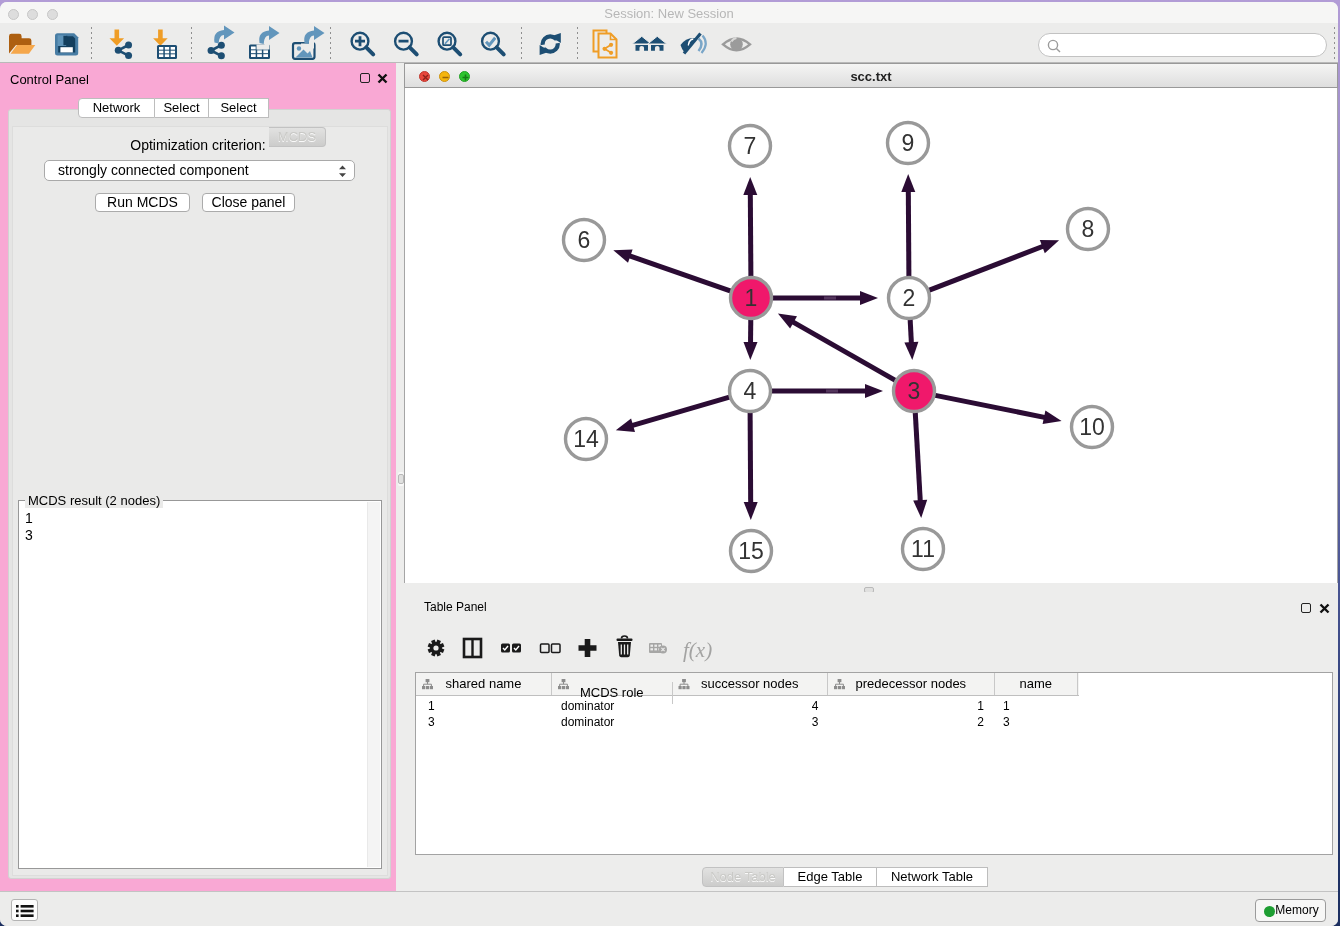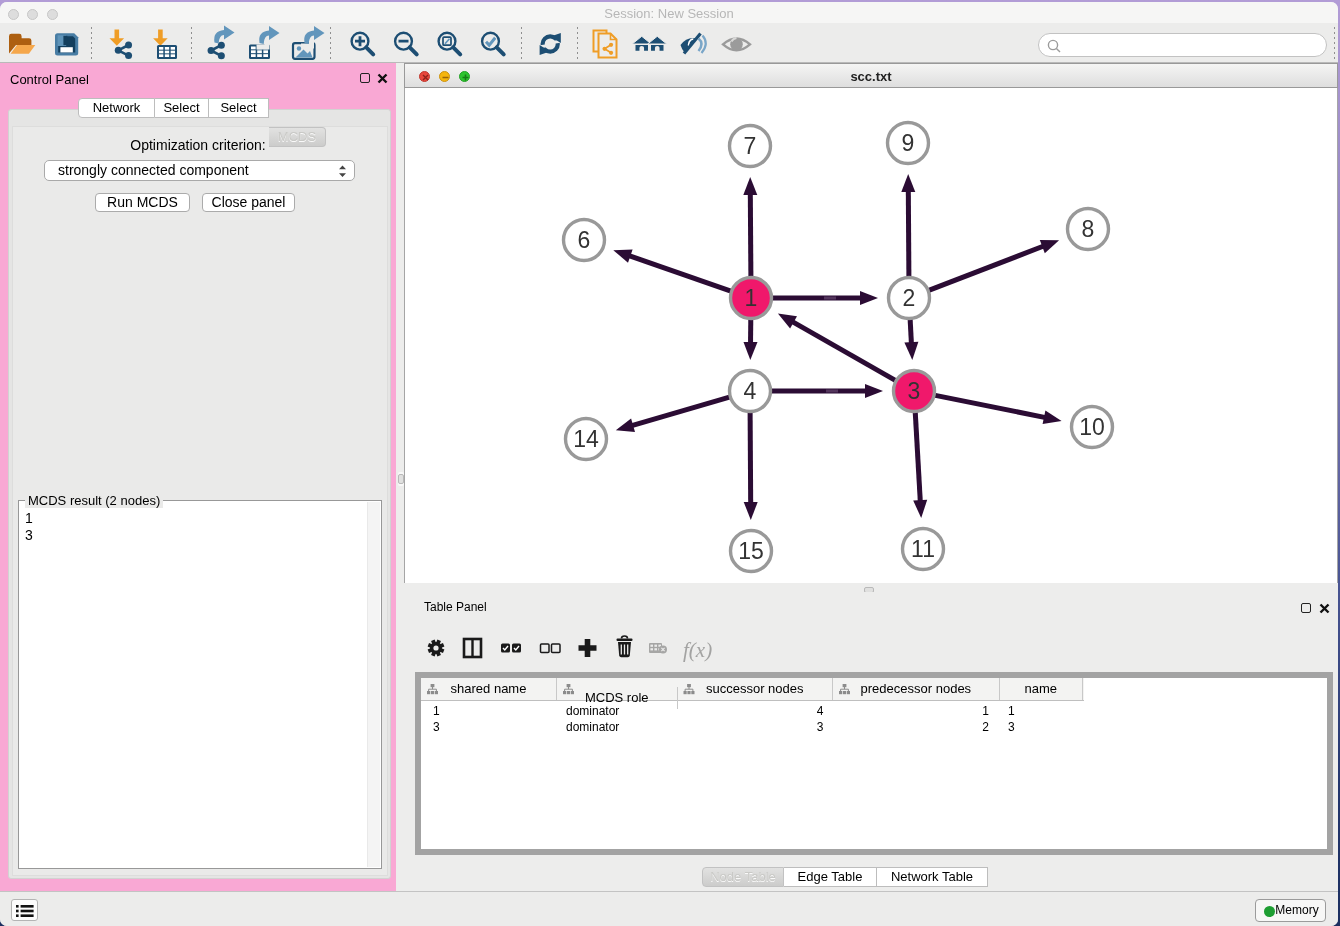--- a/index.html
+++ b/index.html
@@ -24,21 +24,21 @@
 .seg.last { border-radius:0 4px 4px 0;margin-top:29px; }
 .seg.sel { background:linear-gradient(#e2e2e1,#cccccb); color:#c9c9c6; text-shadow:0 1px 0 #fafafa; border-color:#c2c2c2; }
 .btn { position:absolute; background:#fff; border:1px solid #ababab; border-radius:4px; font-size:14px; text-align:center; }
 #net { position:absolute; left:404px; top:61px; width:934px; height:520px; }
 #net-title { position:absolute; left:0; top:0; width:934px; height:25px; background:linear-gradient(#f5f5f4,#dedede); border:1px solid #999; }
 #net-canvas { position:absolute; left:0; top:25px; width:934px; height:495px; background:#fff; border-left:1px solid #a5a5a5; border-right:1px solid #a5a5a5; }
 .mtl { position:absolute; top:7px; width:11px; height:11px; border-radius:50%; }
 #net-name { position:absolute; top:5px; width:100%; text-align:center; font-weight:bold; font-size:13px; color:#222; }
 #tp { position:absolute; left:404px; top:590px; width:934px; height:299px; background:#ededec; }
 #tp-head { position:absolute; left:20px; top:8px; font-size:12px; color:#000; }
-#tp-table { position:absolute; left:11px; top:80px; width:918px; height:183px; background:#fff; border:6px solid #a3a3a3; }
+#tp-table { position:absolute; left:11px; top:80px; width:918px; height:183px; background:#fff; border:1px solid #a3a3a3; }
 #tp-header { position:absolute; left:0; top:0; width:663px; height:23px; background:#f3f3f2; border-bottom:1px solid #bfbfbf; }
 .hcell { position:absolute; top:0; height:22px; border-right:1px solid #c8c8c8; font-size:13px; text-align:center; line-height:22px; color:#000; }
 .tcell { position:absolute; font-size:12px; color:#000; }
 #tp-tabs { position:absolute; left:298px; top:275px; height:20px; display:flex; }
 #status { position:absolute; left:0; top:889px; width:100%; height:35px; background:#ececeb; border-top:1px solid #c3c3c3; }
 #list-btn { position:absolute; left:11px; top:7px; width:27px; height:22px; background:#fcfcfc; border:1px solid #b4b4b4; border-radius:3px; }
 #mem-btn { position:absolute; left:1255px; top:7px; width:71px; height:23px; background:#f7f7f6; border:1px solid #9b9b9b; border-radius:4px; font-size:12px; line-height:21px; text-align:center; padding-left:13px; }
 .floatbtn { position:absolute; width:10px; height:10px; border:1.5px solid #222; border-radius:2px; }
 .closex { position:absolute; width:11px; height:11px; }
 </style>

